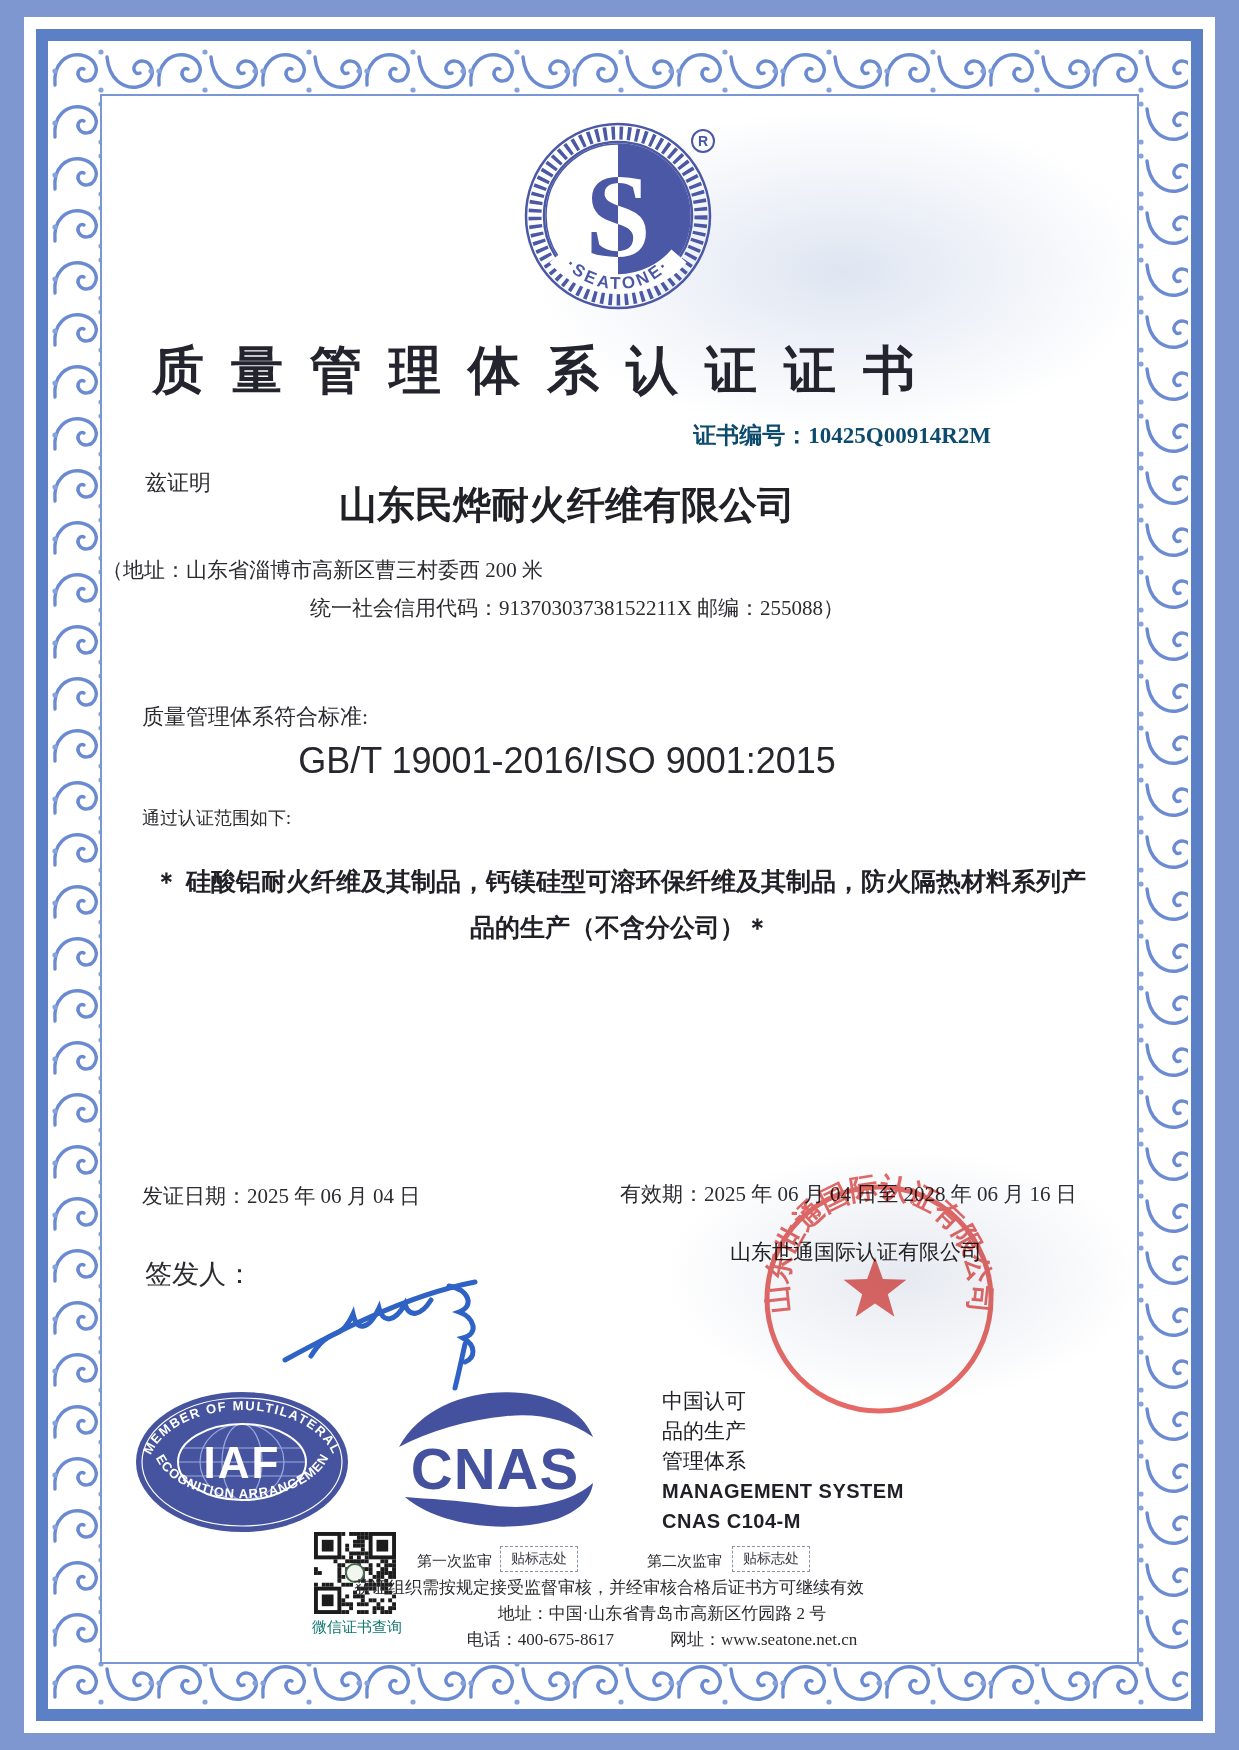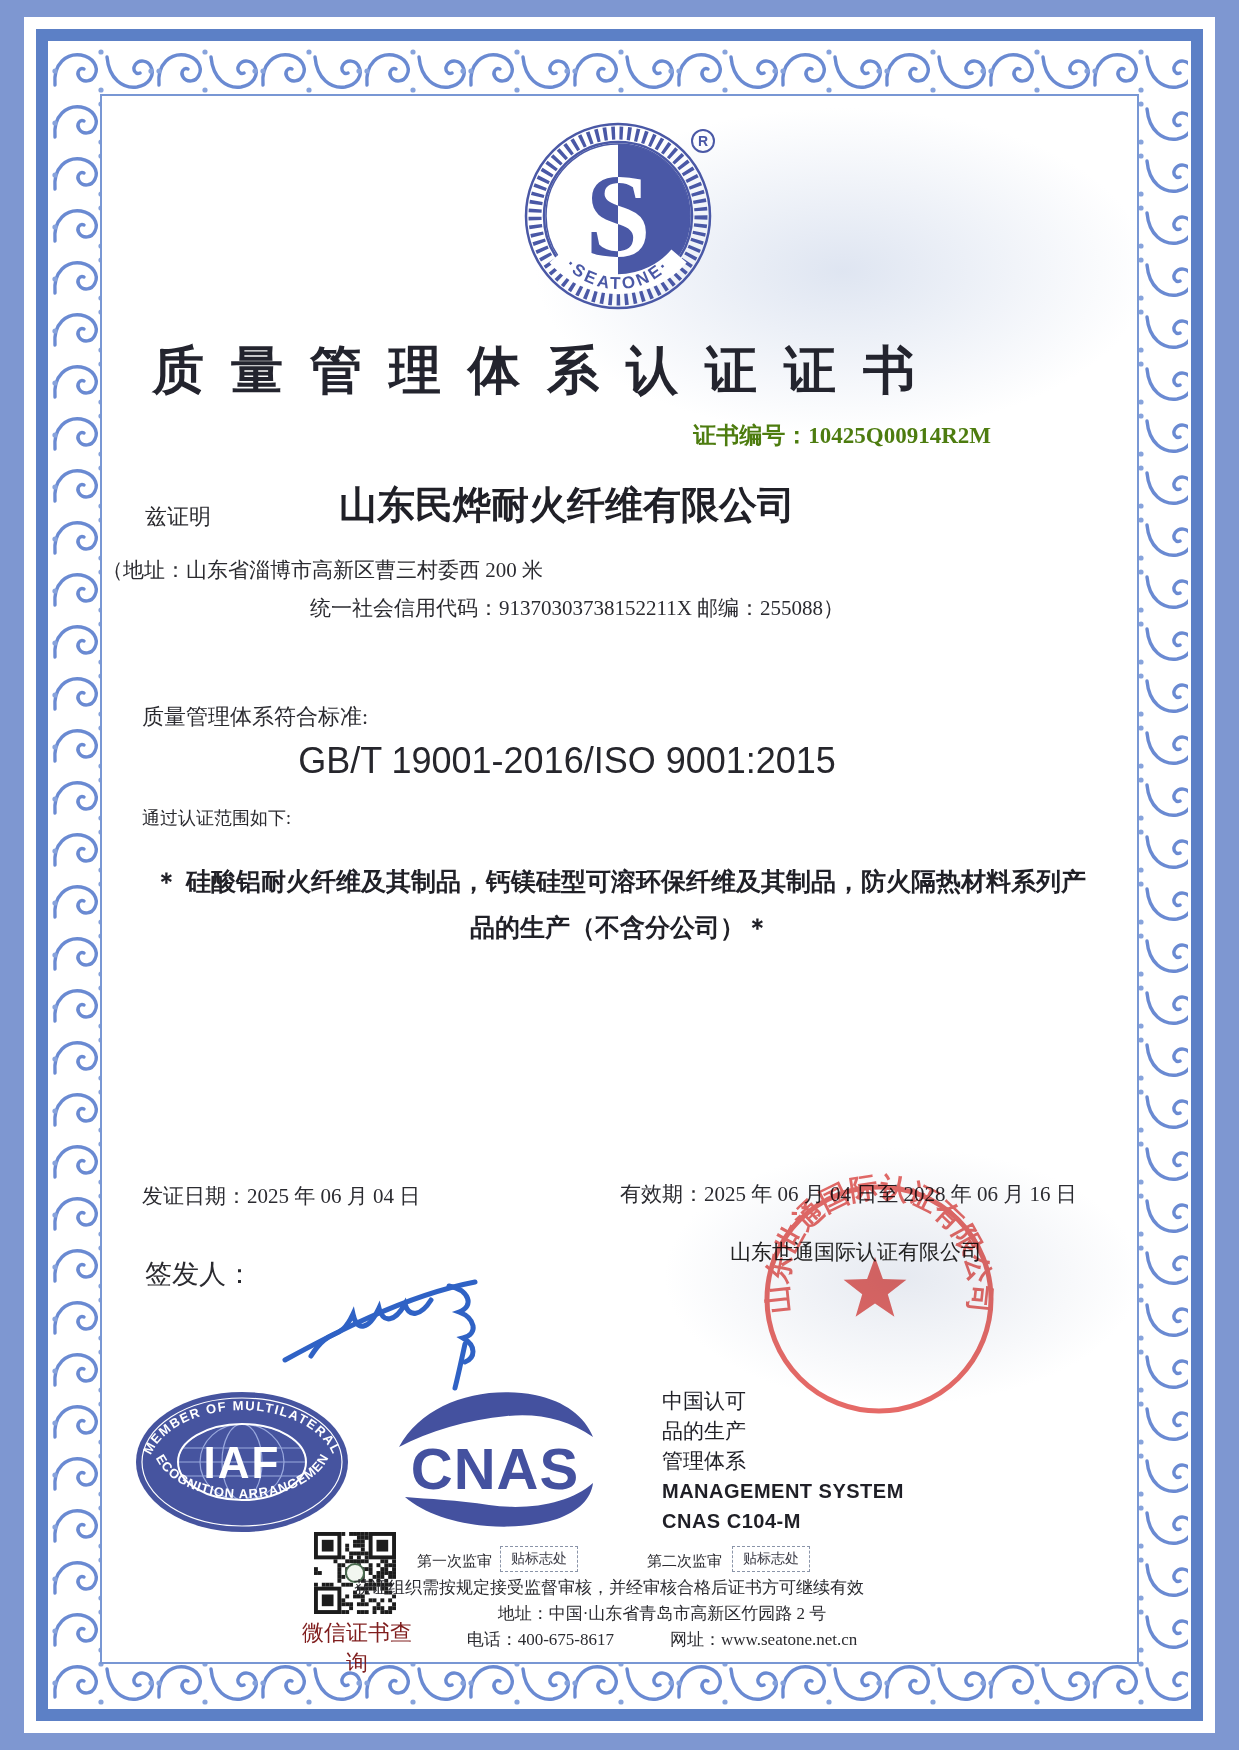--- a/index.html
+++ b/index.html
@@ -13,42 +13,42 @@
   .ornament{position:absolute;left:51px;right:51px;top:45px;bottom:45px;}
   .content{position:absolute;left:100px;right:100px;top:94px;bottom:86px;background:#ffffff;
            border:2px solid #7897d4;box-sizing:border-box;}
   
   .wash1{position:absolute;left:430px;top:10px;width:620px;height:330px;border-radius:50%;
          background:radial-gradient(ellipse at center,rgba(196,208,230,0.55),rgba(196,208,230,0) 70%);}
   .wash2{position:absolute;left:560px;top:1050px;width:480px;height:260px;border-radius:50%;
          background:radial-gradient(ellipse at center,rgba(205,212,226,0.5),rgba(205,212,226,0) 70%);}
   .title{left:0;width:890px;top:240px;text-align:center;font-size:52px;font-weight:bold;
          letter-spacing:27px;color:#23242e;white-space:nowrap;}
-  .certno{top:324px;right:146px;font-size:23px;font-weight:bold;color:#4d7c0f;}
-  .certify{left:43px;top:372px;font-size:22px;margin-top:34px;}
+  .certno{top:324px;right:146px;font-size:23px;font-weight:bold;color:#0c4a6e;}
+  .certify{left:43px;top:372px;font-size:22px;}
   .company{left:0;width:930px;top:384px;text-align:center;font-size:38px;font-weight:bold;
            font-family:"Liberation Sans","DejaVu Sans",sans-serif;color:#202027;}
   .addr1{left:0;width:950px;top:460px;text-align:left;font-size:21px;}
   .addr2{left:0;width:950px;top:498px;text-align:center;font-size:21px;}
   .stdlabel{left:40px;top:606px;font-size:22px;}
   .standard{left:0;width:930px;top:644px;text-align:center;font-size:36px;
             font-family:"Liberation Sans","DejaVu Sans",sans-serif;color:#26262c;}
   .scopelabel{left:40px;top:710px;font-size:18px;}
   .scope{left:8px;width:1020px;top:762px;text-align:center;font-size:25px;font-weight:bold;line-height:46px;
          font-family:"Liberation Sans","DejaVu Sans",sans-serif;color:#202027;}
   .bodypara{left:38px;width:965px;top:922px;font-size:19.5px;line-height:38.5px;text-align:justify;color:#2b2b30;}
   .issuedate{left:40px;top:1086px;font-size:21px;}
   .validity{left:518px;top:1084px;font-size:21px;}
   .signer{left:43px;top:1160px;font-size:27px;}
   .issuer{left:628px;top:1142px;font-size:21px;color:#222;}
   .seal{mix-blend-mode:multiply;opacity:0.88;}
   .accred{left:560px;top:1290px;font-size:21px;line-height:30px;
           font-family:"Liberation Sans","DejaVu Sans",sans-serif;color:#1f1f26;}
   .accred .en{font-weight:bold;font-size:20px;letter-spacing:0.5px;}
-  .qrcap{left:200px;top:1522px;width:110px;text-align:center;font-size:22px;color:#7f1d1d;}
+  .qrcap{left:200px;top:1522px;width:110px;text-align:center;font-size:15px;color:#0f766e;}
   .suplabel{font-size:15px;color:#2b2b30;top:1456px;text-align:center;}
   .stickerbox{top:1450px;width:76px;height:24px;border:1px dashed #8a94a8;font-size:14px;color:#3a3a44;
               text-align:center;line-height:24px;}
   .supnote{left:107px;width:800px;top:1480px;text-align:center;font-size:17px;}
   .footaddr{left:150px;width:820px;top:1506px;text-align:center;font-size:17px;}
   .footline{left:150px;width:820px;top:1532px;text-align:center;font-size:17px;}
   .footline .gap{display:inline-block;width:56px;}
 </style>
 </head>
 <body>

